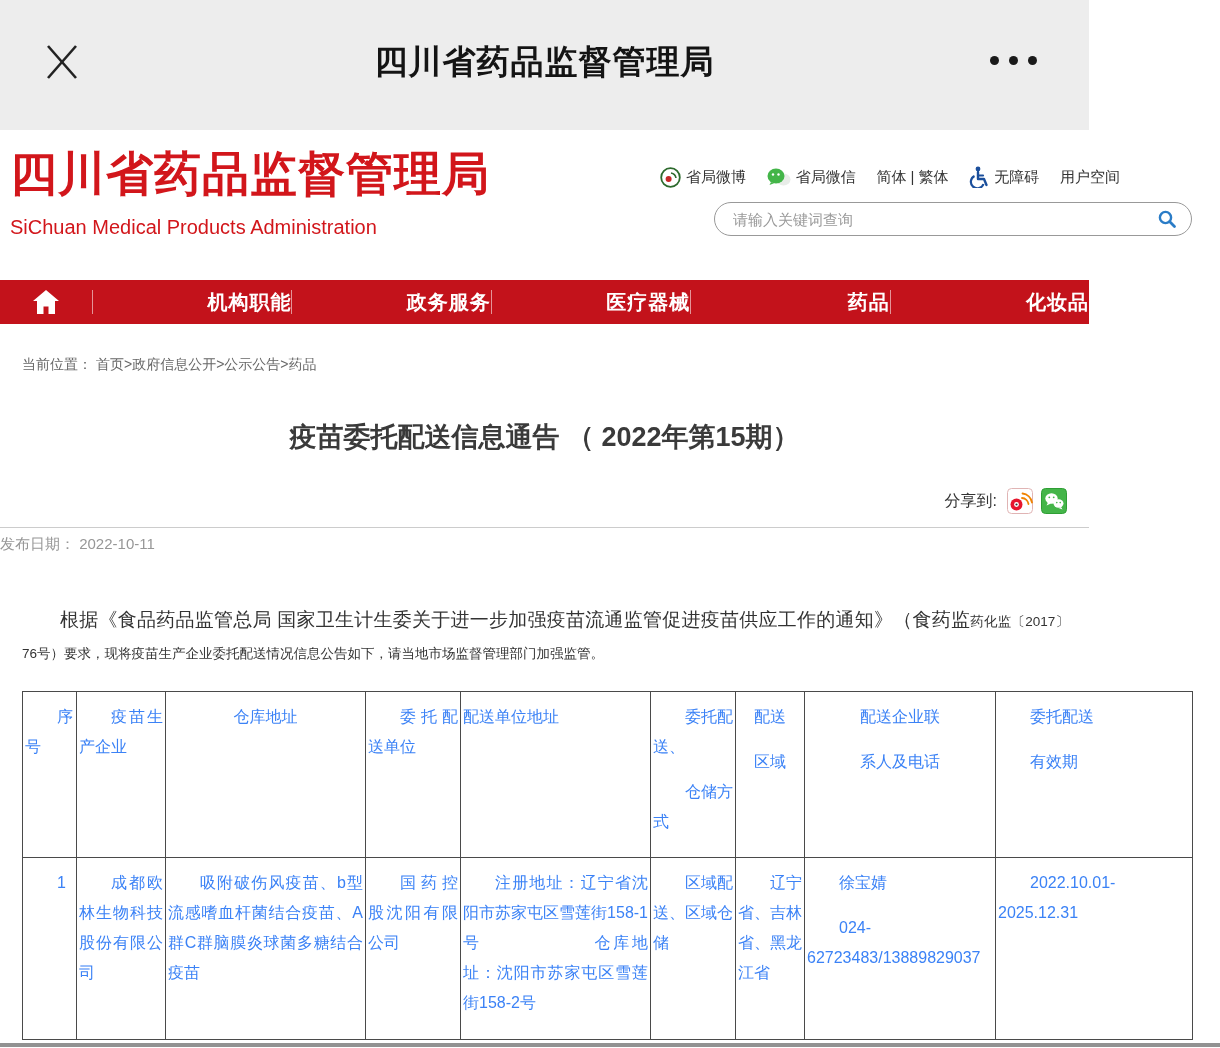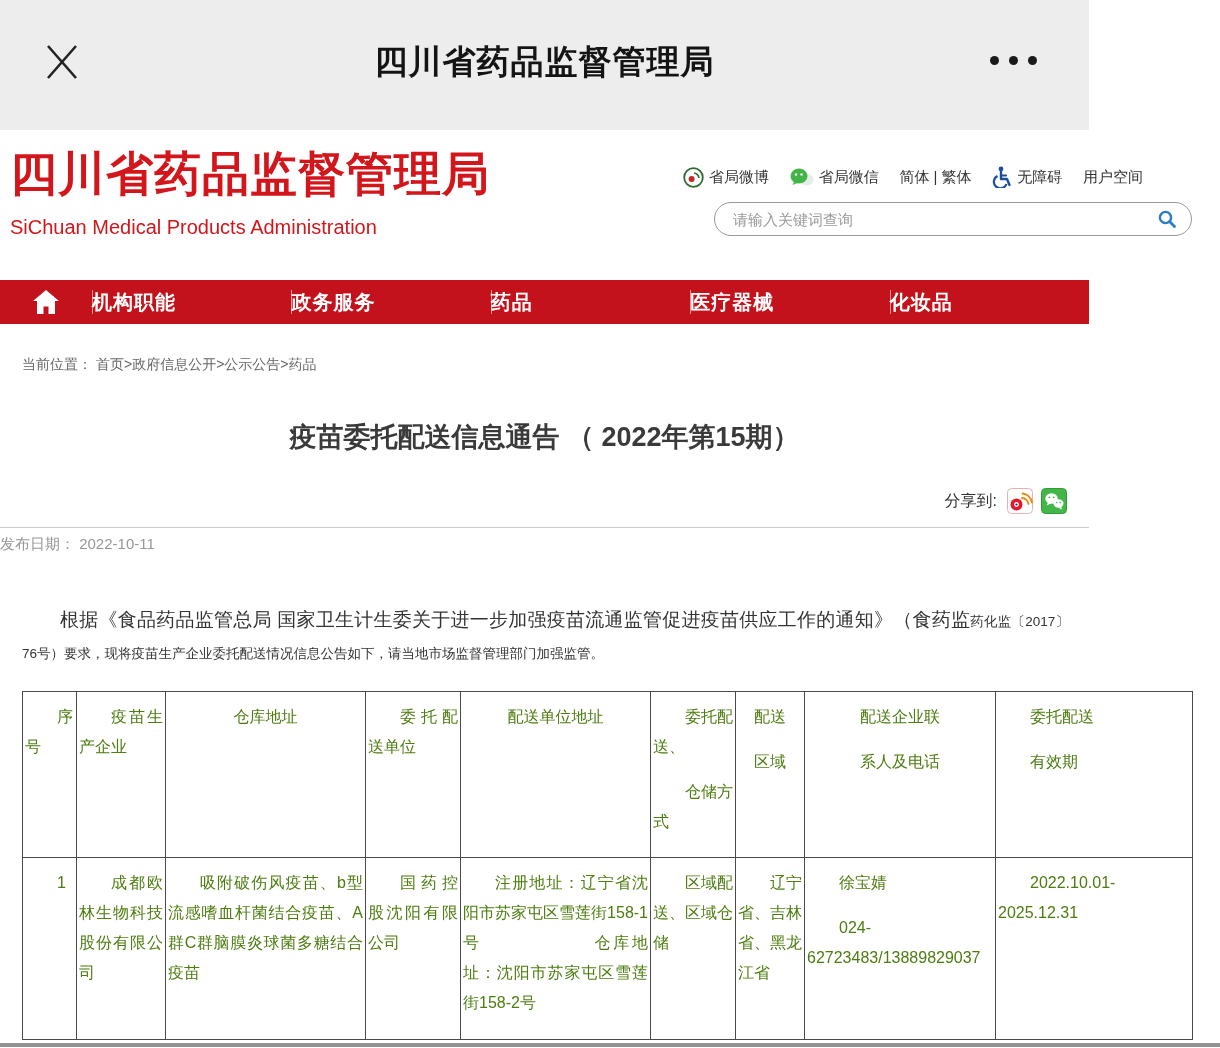--- a/index.html
+++ b/index.html
@@ -14,34 +14,34 @@
   .tb-title { position:absolute; left:50%; top:62px; transform:translate(-50%,-50%);
     font-size:33px; font-weight:600; color:#141414; white-space:nowrap; letter-spacing:1px; }
   .tb-more { position:absolute; right:52px; top:56px; display:flex; gap:10px; cursor:pointer; }
   .tb-more i { width:9px; height:9px; border-radius:50%; background:#1a1a1a; }
 
   
   .masthead { position:relative; height:150px; background:#fff; }
   .logo { position:absolute; left:10px; top:18px; }
   .logo-cn { font-size:47px; font-weight:bold; color:#d2161b; letter-spacing:1px; line-height:52px; }
   .logo-en { font-size:20px; font-weight:normal; color:#d2161b; margin-top:16px; letter-spacing:0px; }
-  .util-row { position:absolute; left:683px; top:36px; width:460px; display:flex;
+  .util-row { position:absolute; left:660px; top:36px; width:460px; display:flex;
     align-items:center; justify-content:space-between; font-size:15px; color:#333; }
   .util-item { display:flex; align-items:center; gap:5px; cursor:pointer; white-space:nowrap; }
   .searchbar { position:absolute; left:714px; top:72px; width:478px; height:34px;
     border:1px solid #999; border-radius:17px; background:#fff; display:flex; align-items:center; }
   .searchbar input { flex:1; border:none; outline:none; background:transparent;
     font-size:15px; color:#333; padding:0 10px 0 18px; font-family:inherit; }
   .searchbar input::placeholder { color:#999; }
   .search-btn { width:34px; height:30px; display:flex; align-items:center; cursor:pointer; }
 
   
   .navbar { height:44px; background:#c3121b; display:flex; align-items:stretch; }
   .nav-home { width:92px; display:flex; align-items:center; justify-content:center; cursor:pointer; }
-  .nav-item { flex:1; display:flex; align-items:center; justify-content:flex-start;
+  .nav-item { flex:1; display:flex; align-items:center; justify-content:flex-end;
     color:#fff; font-size:20px; font-weight:bold; position:relative; cursor:pointer; letter-spacing:1px; }
   .nav-item::before { content:""; position:absolute; left:0; top:10px; bottom:10px;
     width:1px; background:rgba(255,255,255,.55); }
 
   
   .breadcrumb { margin:32px 0 0 22px; font-size:14px; color:#666; }
   .breadcrumb span { margin-right:4px; }
 
   
   .article-title { margin-top:44px; text-align:center; font-size:27px; font-weight:bold;
@@ -56,27 +56,27 @@
   
   .body-para { margin:50px 20px 0 22px; text-align:justify; color:#333;
     line-height:31px; text-indent:38px; }
   .t-big { font-size:19px; }
   .t-small { font-size:13.5px; }
 
   
   table.doc { margin:22px 0 0 22px; border-collapse:collapse; table-layout:fixed;
     width:1170px; }
   table.doc th, table.doc td { border:1px solid #4a4a4a; vertical-align:top;
-    padding:10px 2px 4px 2px; font-weight:normal; font-size:16px; color:#4d7c0f; }
+    padding:10px 2px 4px 2px; font-weight:normal; font-size:16px; color:#3b82f6; }
   tr.hrow { height:166px; }
   tr.brow { height:182px; }
   .cell div { line-height:30px; text-align:justify; text-indent:32px; }
   .cell div + div { margin-top:15px; }
   .cell.center div { text-align:center; text-indent:0; }
-  .cell.left div { text-align:center; text-indent:0; }
+  .cell.left div { text-align:left; text-indent:0; }
 
   .bottom-strip { position:absolute; left:0; top:1043px; width:1220px; height:4px;
     background:#929292; }
 
   svg { display:block; }
 </style>
 </head>
 <body>
 
 <div class="page">
@@ -155,24 +155,24 @@
         <path d="M14 1 L27 12 L23 12 L23 25 L16.5 25 L16.5 17.5 L11.5 17.5 L11.5 25 L5 25 L5 12 L1 12 Z" fill="#fff"></path>
       </svg>
     </div>
     <div class="nav-item">
         <span>机构职能</span>
       </div>
     <div class="nav-item">
         <span>政务服务</span>
       </div>
     <div class="nav-item">
+        <span>医疗器械</span>
+      </div>
+    <div class="nav-item">
         <span>药品</span>
-      </div>
-    <div class="nav-item">
-        <span>医疗器械</span>
       </div>
     <div class="nav-item">
         <span>化妆品</span>
       </div>
   </div>
 
   <div class="breadcrumb">
     <span>当前位置：</span><span>首页&gt;政府信息公开&gt;公示公告&gt;药品</span>
   </div>
 

